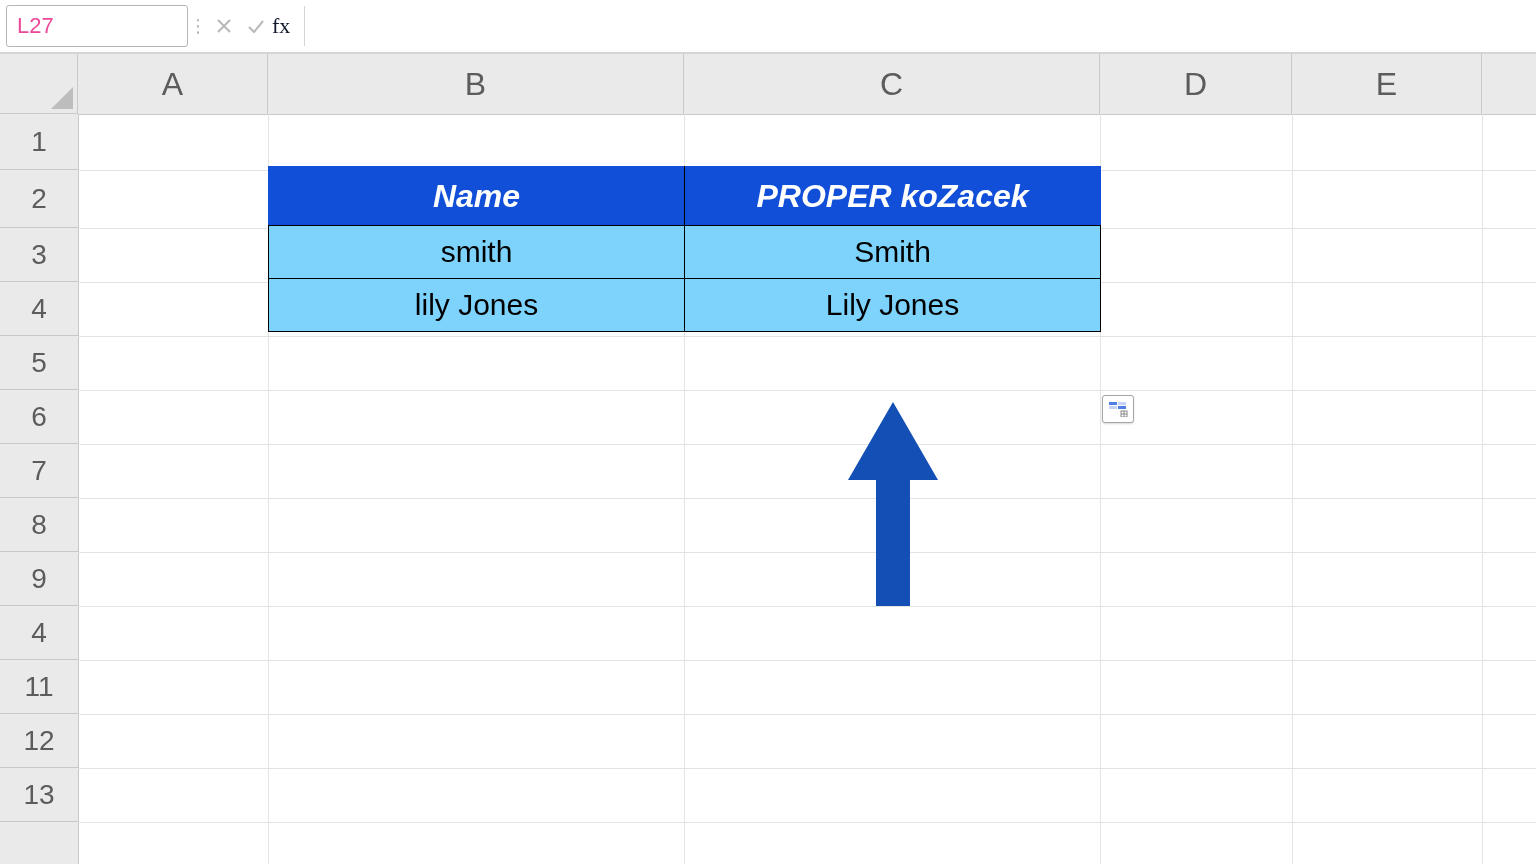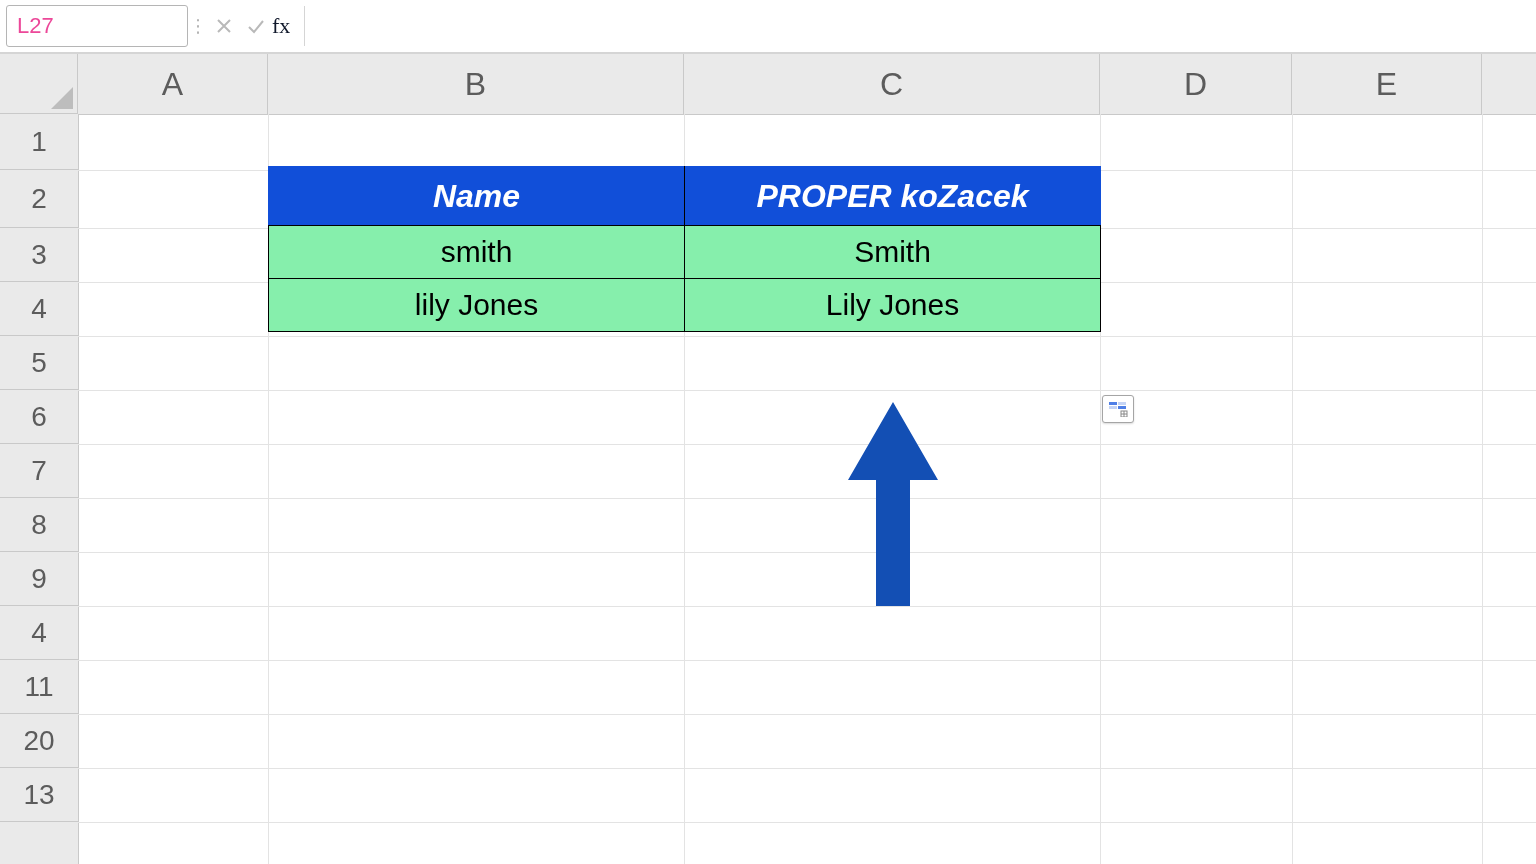--- a/index.html
+++ b/index.html
@@ -81,21 +81,21 @@
   .glh{left:0;right:0;height:1px;}
 
   
   .sheet-table{
     position:absolute;left:190px;top:52px;
     border-collapse:collapse;
   }
   .sheet-table th,.sheet-table td{
     border:1px solid #000;height:52px;font-size:30px;font-weight:400;
     text-align:center;vertical-align:middle;padding:0 4px;font-family:Arial,sans-serif;
-    background:#86efac;
+    background:#7dd3fc;
   }
   .sheet-table thead th{
     background:#114fd9;color:#fff;font-weight:700;font-style:italic;
     font-size:32px;height:58px;border-color:#114fd9;
     border-bottom:1px solid #000;
   }
   .sheet-table thead th:first-child{border-right:1px solid #000;}
   .sheet-table td{font-weight:700;font-weight:400;}
   .sheet-table td{font-weight:400;}
   .colB{width:416px;}
@@ -171,21 +171,21 @@
       <div style="height: 58px;">2</div>
       <div style="height: 54px;">3</div>
       <div style="height: 54px;">4</div>
       <div style="height: 54px;">5</div>
       <div style="height: 54px;">6</div>
       <div style="height: 54px;">7</div>
       <div style="height: 54px;">8</div>
       <div style="height: 54px;">9</div>
       <div style="height: 54px;">4</div>
       <div style="height: 54px;">11</div>
-      <div style="height: 54px;">20</div>
+      <div style="height: 54px;">12</div>
       <div style="height: 54px;">13</div>
     </div>
 
   <div class="cells" id="cellsarea">
       <div class="gl glh" style="top: 708px;"></div>
       <div class="gl glh" style="top: 654px;"></div>
       <div class="gl glh" style="top: 600px;"></div>
       <div class="gl glh" style="top: 546px;"></div>
       <div class="gl glh" style="top: 492px;"></div>
       <div class="gl glh" style="top: 438px;"></div>

